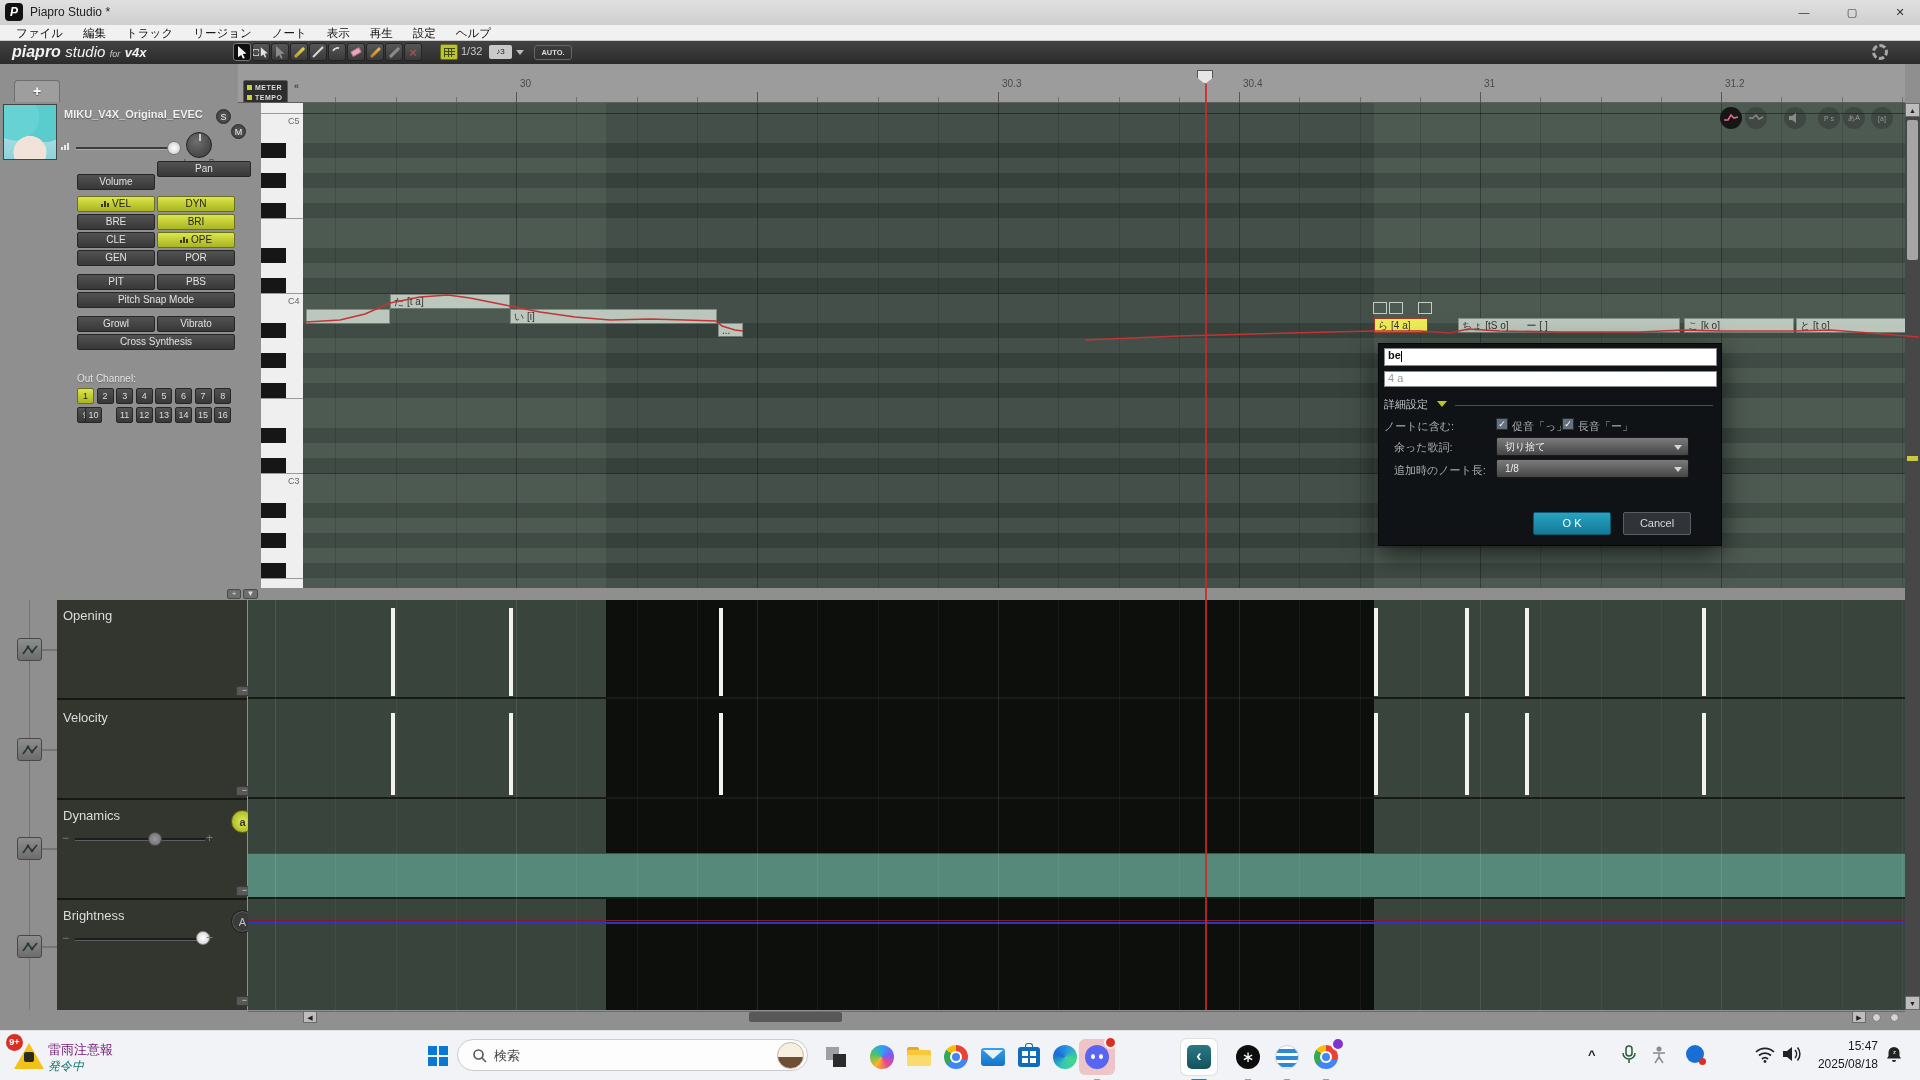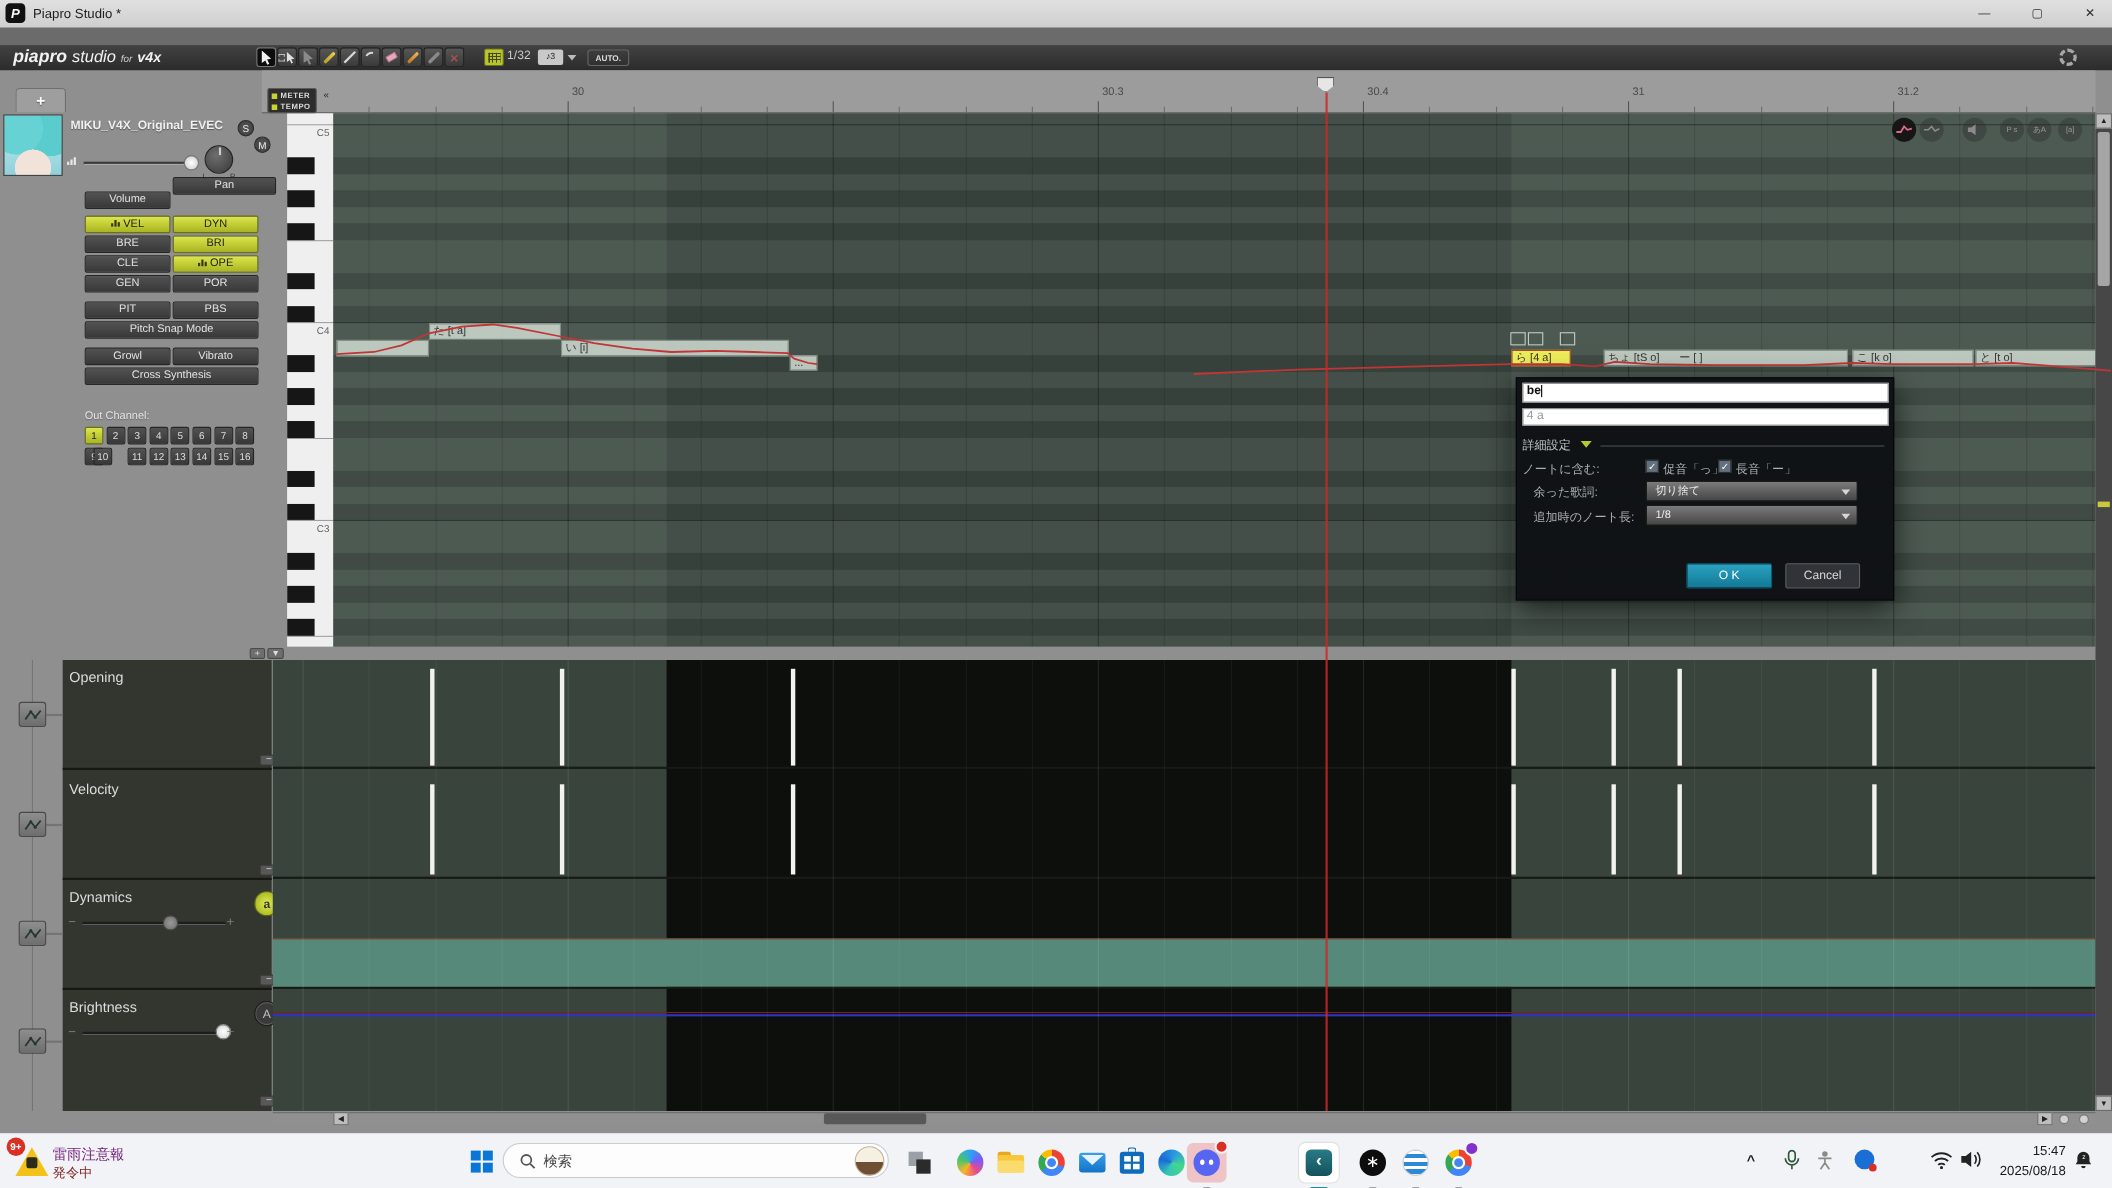--- a/index.html
+++ b/index.html
@@ -132,21 +132,21 @@
   .dselect .caret{position:absolute;right:6px;top:7px;border-top-color:#d6d6d6;}
   .dbtn{position:absolute;top:168px;height:23px;text-align:center;line-height:21px;font-size:11px;border-radius:2px;}
   .dbtn.ok{left:154px;width:78px;background:linear-gradient(#2aa2c2,#137896);color:#fff;border:1px solid #0c5a72;}
   .dbtn.cancel{left:244px;width:68px;background:#303439;color:#d8d8d8;border:1px solid #5a5f64;}
   
   .taskbar{position:absolute;left:0;top:1030px;width:1920px;height:50px;background:#f2f3f6;border-top:1px solid #dfe1e5;z-index:100;}
   .wtri{position:absolute;left:14px;top:12px;width:0;height:0;border-left:15px solid transparent;border-right:15px solid transparent;border-bottom:26px solid #f2c21a;}
   .wtri i{position:absolute;left:-5px;top:9px;width:10px;height:10px;background:#2b2b1a;border-radius:2px;}
   .wbadge{position:absolute;left:6px;top:3px;width:17px;height:17px;background:#d93025;border-radius:50%;color:#fff;font-size:9px;font-weight:bold;text-align:center;line-height:17px;}
   .wl1{position:absolute;left:48px;top:10px;font-size:13px;color:#701a75;}
-  .wl2{position:absolute;left:48px;top:27px;font-size:12px;color:#7f1d1d;}
+  .wl2{position:absolute;left:48px;top:27px;font-size:12px;color:#0f766e;font-style:italic;}
   .startlogo{position:absolute;left:428px;top:15px;width:20px;height:20px;display:grid;grid-template-columns:9px 9px;grid-template-rows:9px 9px;gap:2px;}
   .startlogo i{background:#0a77d6;}
   .searchpill{position:absolute;left:457px;top:8px;width:351px;height:32px;background:#fdfdfd;border:1px solid #c9cbd0;border-radius:16px;}
   .searchpill span{position:absolute;left:36px;top:7px;font-size:13px;color:#444;text-align:right;}
   .bowl{position:absolute;right:3px;top:2px;width:27px;height:27px;border-radius:50%;background:linear-gradient(#f6f0e3 55%,#6e4f33 55%);border:1px solid #c3b296;}
   .tbicon{position:absolute;top:8px;width:36px;height:36px;border-radius:6px;display:flex;align-items:center;justify-content:center;}
   .tbicon.hl-red{background:rgba(233,150,150,0.5);}
   .tbicon.hl-white{background:#fff;box-shadow:0 0 0 1px #e0e0e0;}
   .rundash{position:absolute;top:45px;width:7px;height:3px;border-radius:2px;background:#9aa0a6;}
   .rundash.activeu{width:16px;background:#1a8a9a;}
@@ -159,20 +159,31 @@
 <div id="screen">
 
   <div class="titlebar">
     <div class="appicon">P</div>
     <span class="wtitle">Piapro Studio *</span>
     <span class="wbtn" style="left:1786px">—</span>
     <span class="wbtn" style="left:1834px">▢</span>
     <span class="wbtn" style="left:1882px">✕</span>
   </div>
 
+  <div class="menubar" id="menubar">
+      <div class="menu-item">ファイル</div>
+      <div class="menu-item">編集</div>
+      <div class="menu-item">トラック</div>
+      <div class="menu-item">リージョン</div>
+      <div class="menu-item">ノート</div>
+      <div class="menu-item">表示</div>
+      <div class="menu-item">再生</div>
+      <div class="menu-item">設定</div>
+      <div class="menu-item">ヘルプ</div>
+    </div>
 
   <div class="toolbar">
     <div class="logo">
       <span style="font-weight:bold;font-size:16px">piapro</span>
       <span style="font-size:15px">studio</span>
       <span style="font-size:9px;color:#ccc">for</span>
       <span style="font-weight:bold;font-size:13px">v4x</span>
     </div>
     <div class="tools" id="tools">
         <div class="tool active">

